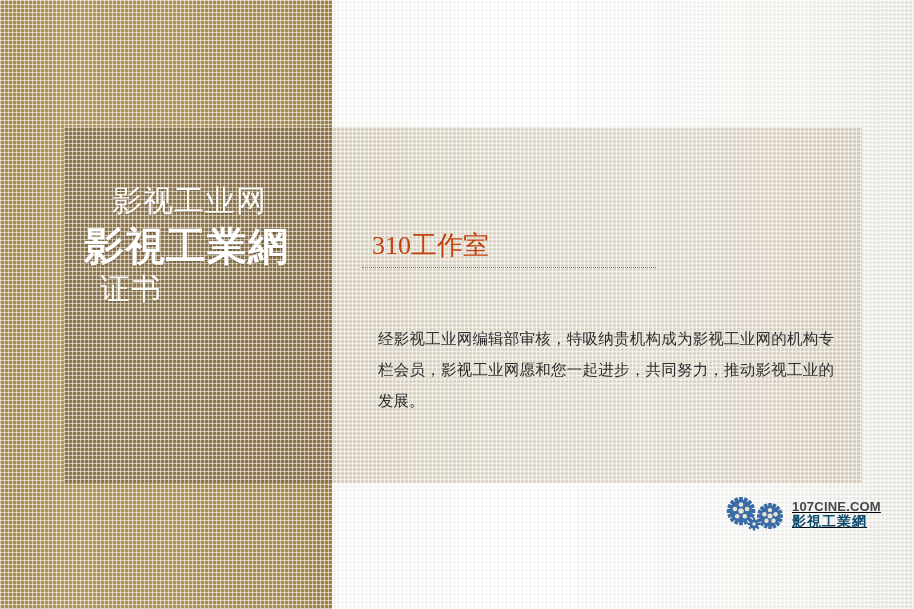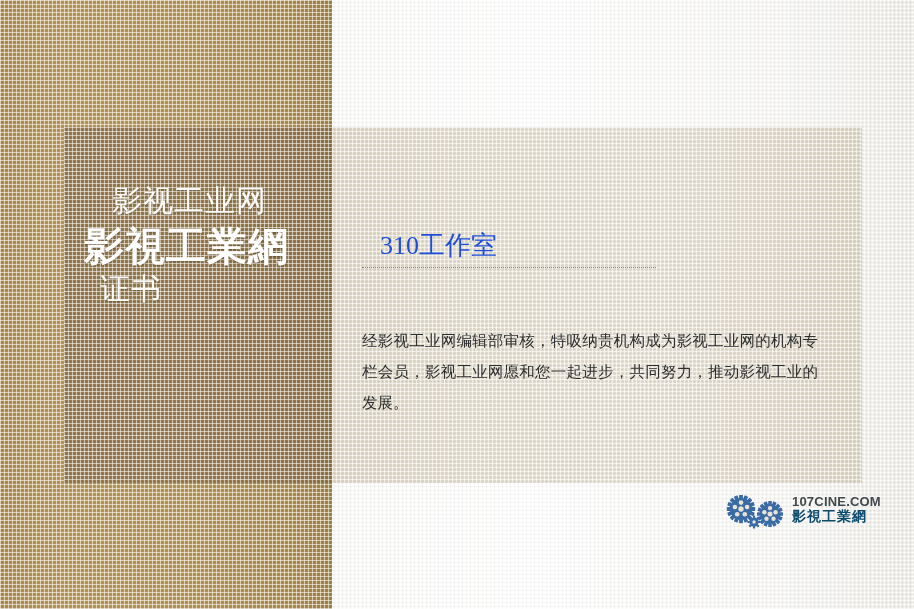--- a/index.html
+++ b/index.html
@@ -139,55 +139,58 @@
   #recipient-block {
     position: absolute;
     left: 362px;
     top: 232px;
     width: 296px;
     z-index: 6;
   }
   #recipient-name {
     font-family: "Liberation Serif", serif;
     font-size: 26px;
-    color: #1d4ed8;
+    color: #c2410c;
     line-height: 1.1;
-    padding-left: 18px;
+    padding-left: 10px;
     padding-bottom: 6px;
     white-space: nowrap;
   }
   #recipient-rule {
     width: 294px;
     height: 0;
     border-top: 1px dotted #8a8071;
   }
 
   
   #body-text {
     position: absolute;
     left: 362px;
     top: 325px;
     width: 456px;
-    font-family: Liberation Serif, serif;
+    font-family: Liberation Mono, monospace;
     font-size: 15.5px;
     line-height: 2.0;
     color: #2e2e2e;
     text-align: justify;
     z-index: 6;
+    padding-left: 16px;
   }
 
   
   #brand-logo {
     position: absolute;
     left: 726px;
     top: 495px;
     width: 152px;
     height: 40px;
     display: flex;
+    align-items: center;
     z-index: 7;
+    text-decoration: underline;
   }
   #brand-gears {
     width: 62px;
     height: 36px;
     flex: 0 0 auto;
   }
   #brand-words {
     margin-left: 4px;
     line-height: 1.08;
   }

